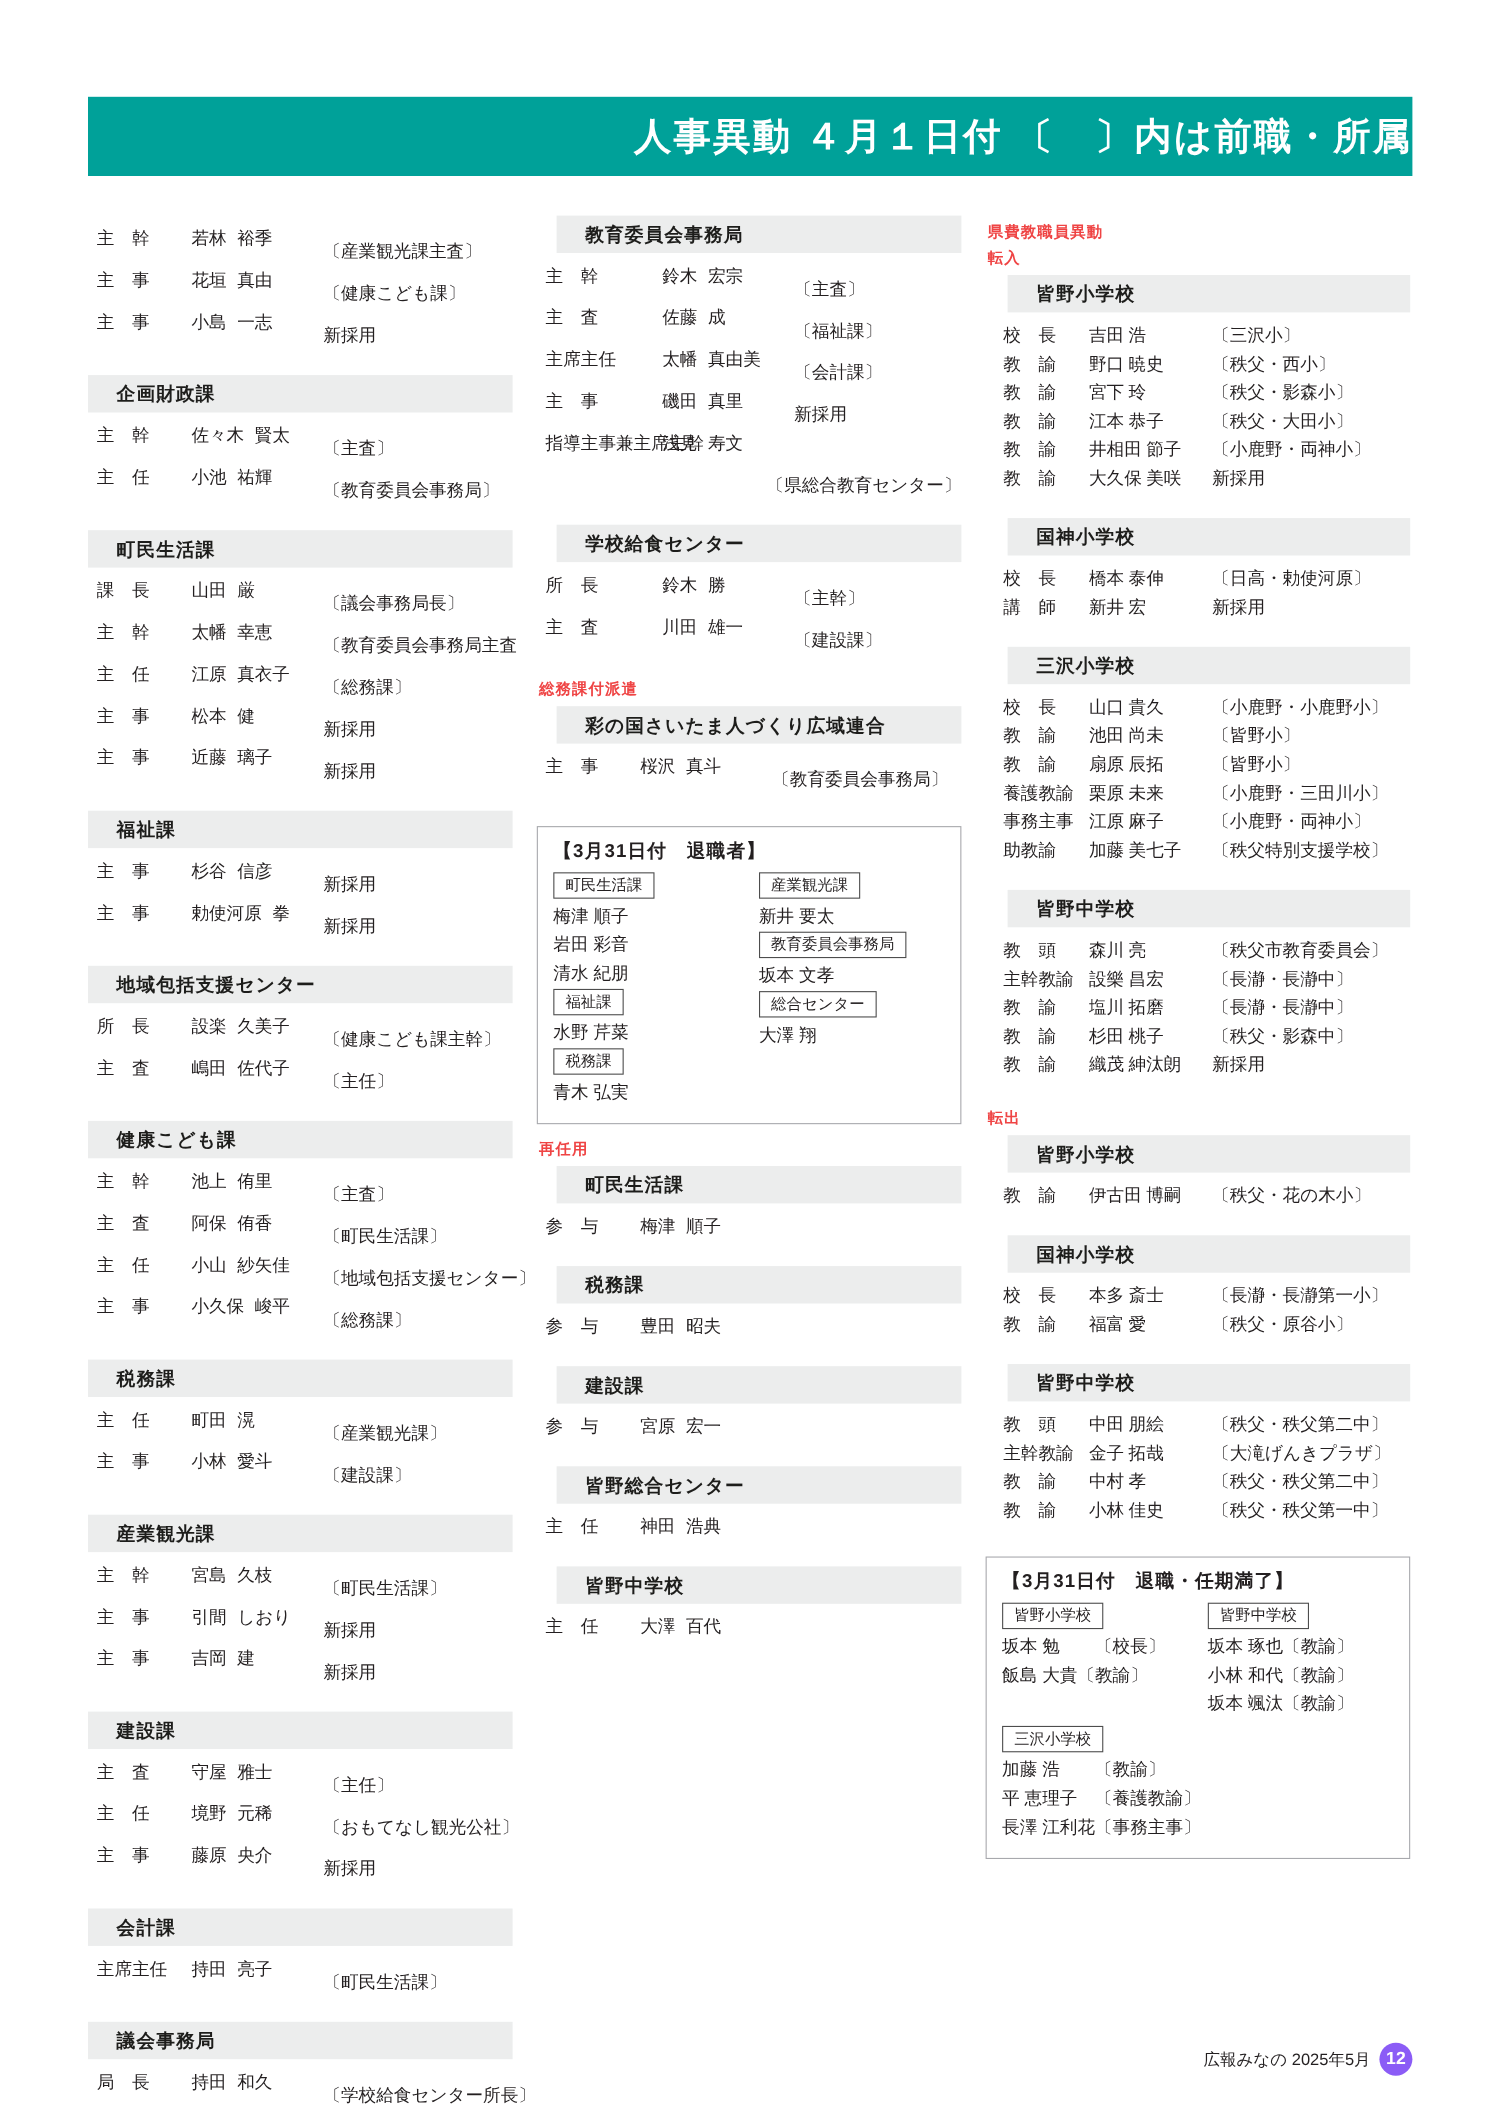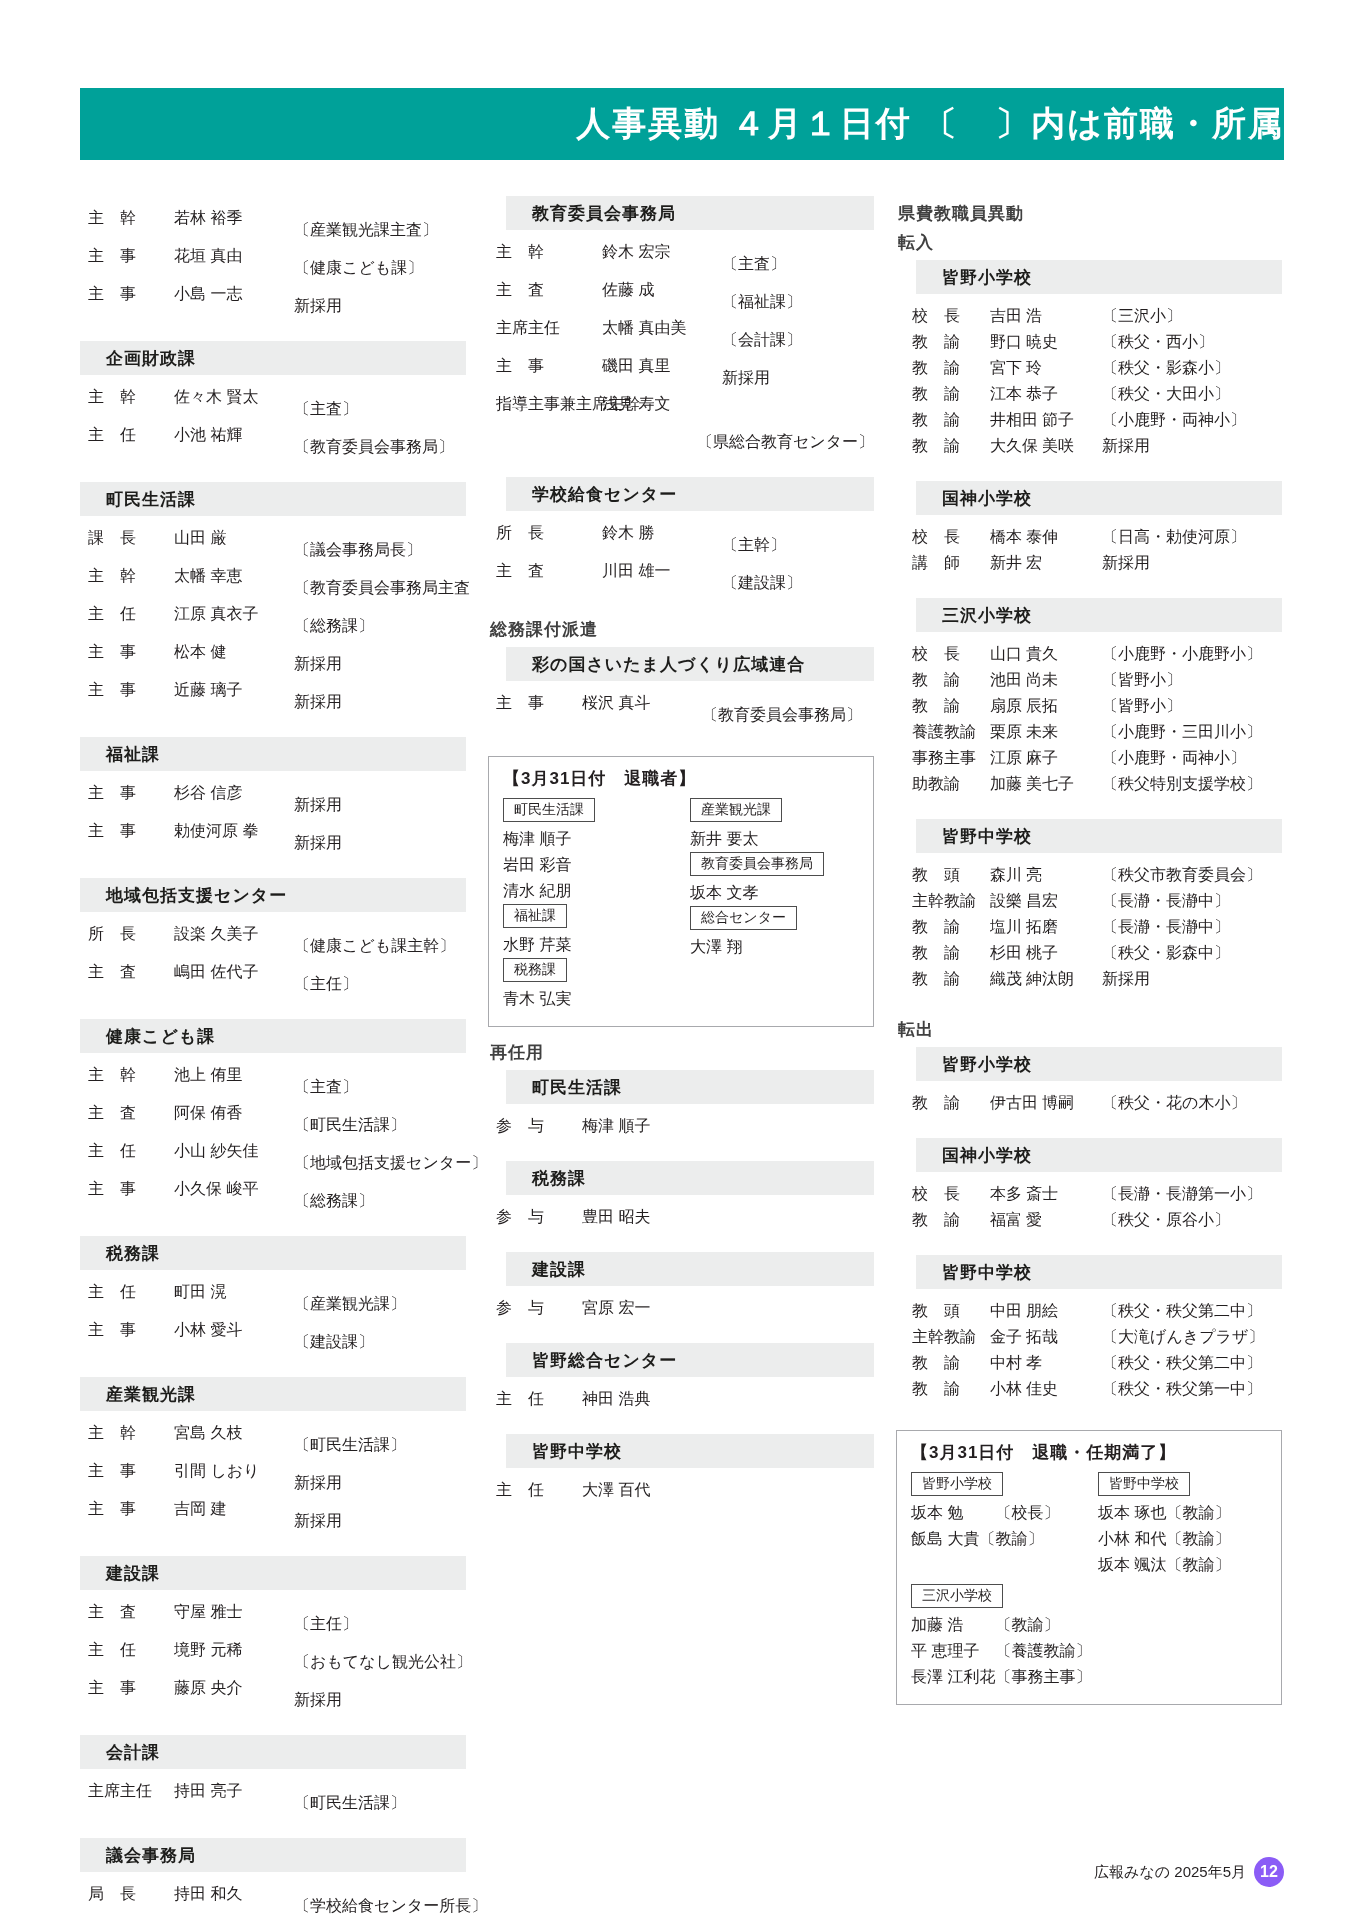--- a/index.html
+++ b/index.html
@@ -60,40 +60,41 @@
   }
   .sec-head.indent { margin-left: 18px; }
   .sec-body {
     padding: 9px 0 12px 8px;
   }
   .row {
     display: flex;
     font-size: 16px;
     line-height: 26px;
     white-space: nowrap;
+    font-family: Liberation Mono, monospace;
   }
   .rank {
     width: 86px;
     flex: 0 0 86px;
     letter-spacing: 0;
   }
   .rank.wide { width: 106px; flex: 0 0 106px; }
   .name {
     width: 120px;
     flex: 0 0 120px;
   }
   .paren { flex: 1 1 auto; margin-top: 12px; }
   .row.cont { padding-left: 0; }
   .row.cont .paren { text-align: right; }
 
   
   .teal-label {
-    color: #404040;
+    color: #ef4444;
     font-weight: bold;
-    font-size: 17px;
+    font-size: 14px;
     margin: 6px 0 6px 2px;
     letter-spacing: 1px;
   }
   .teal-label.small { margin-top: 14px; }
 
   
   .boxed {
     border: 1px solid #a8a9ad;
     padding: 10px 14px 14px 14px;
     margin-top: 16px;

